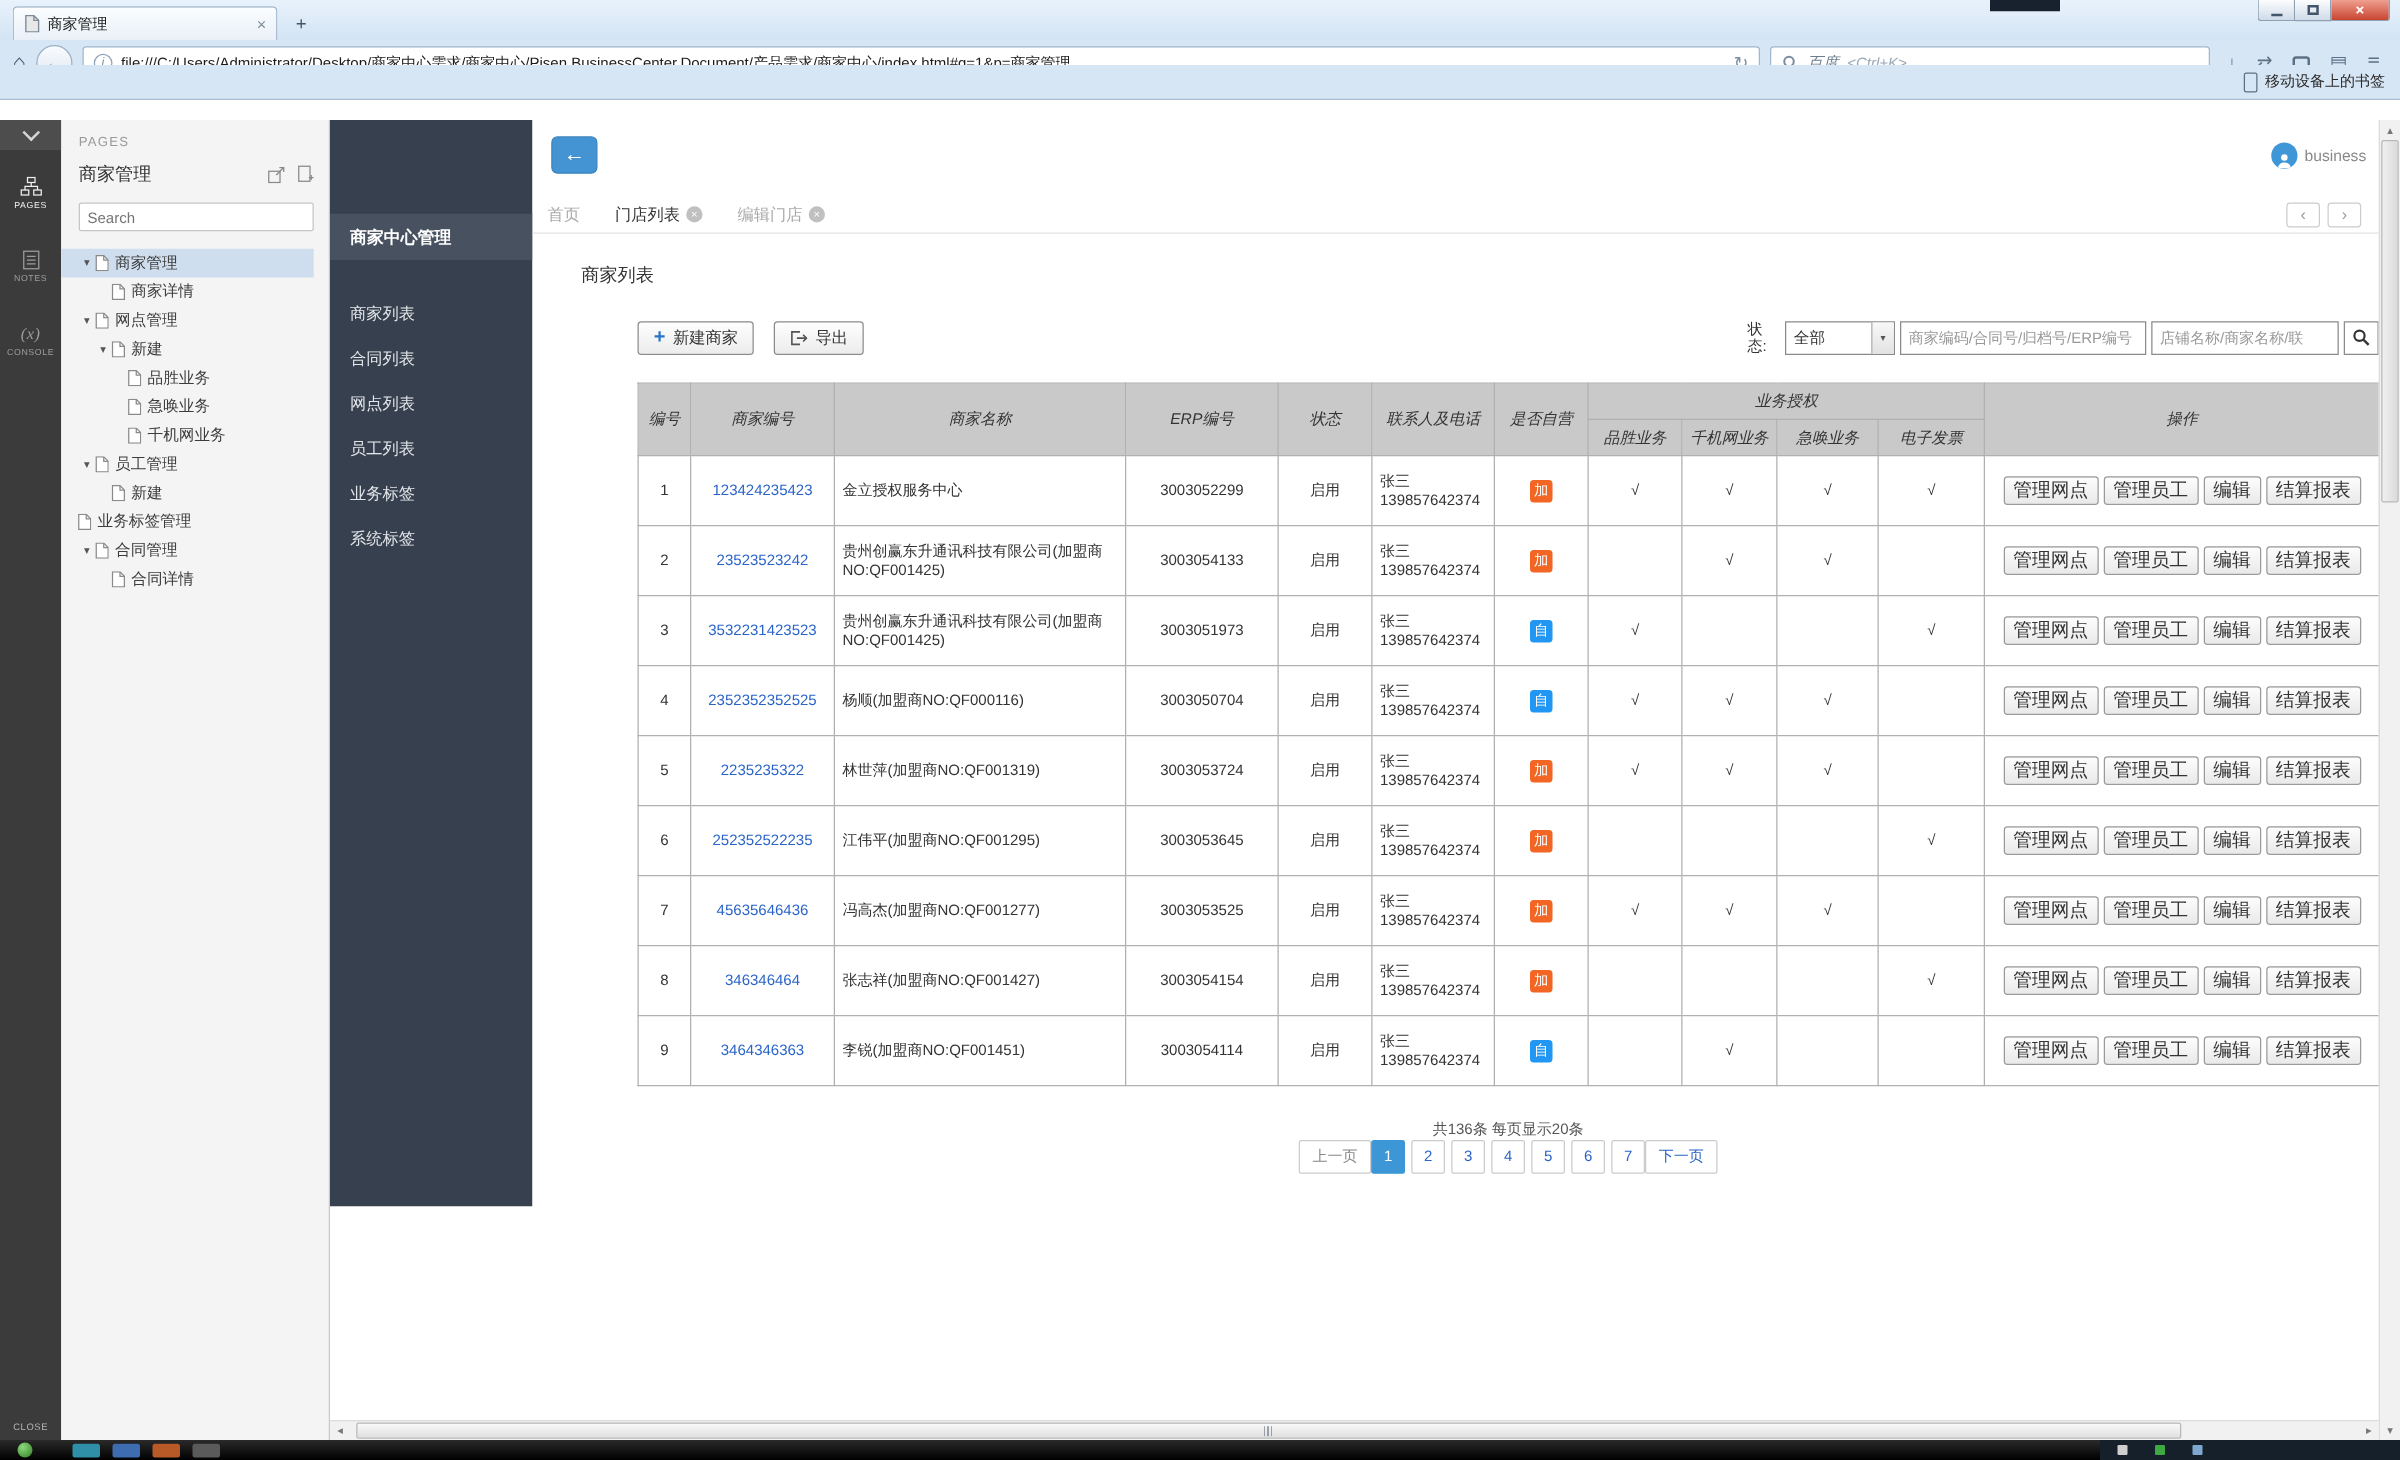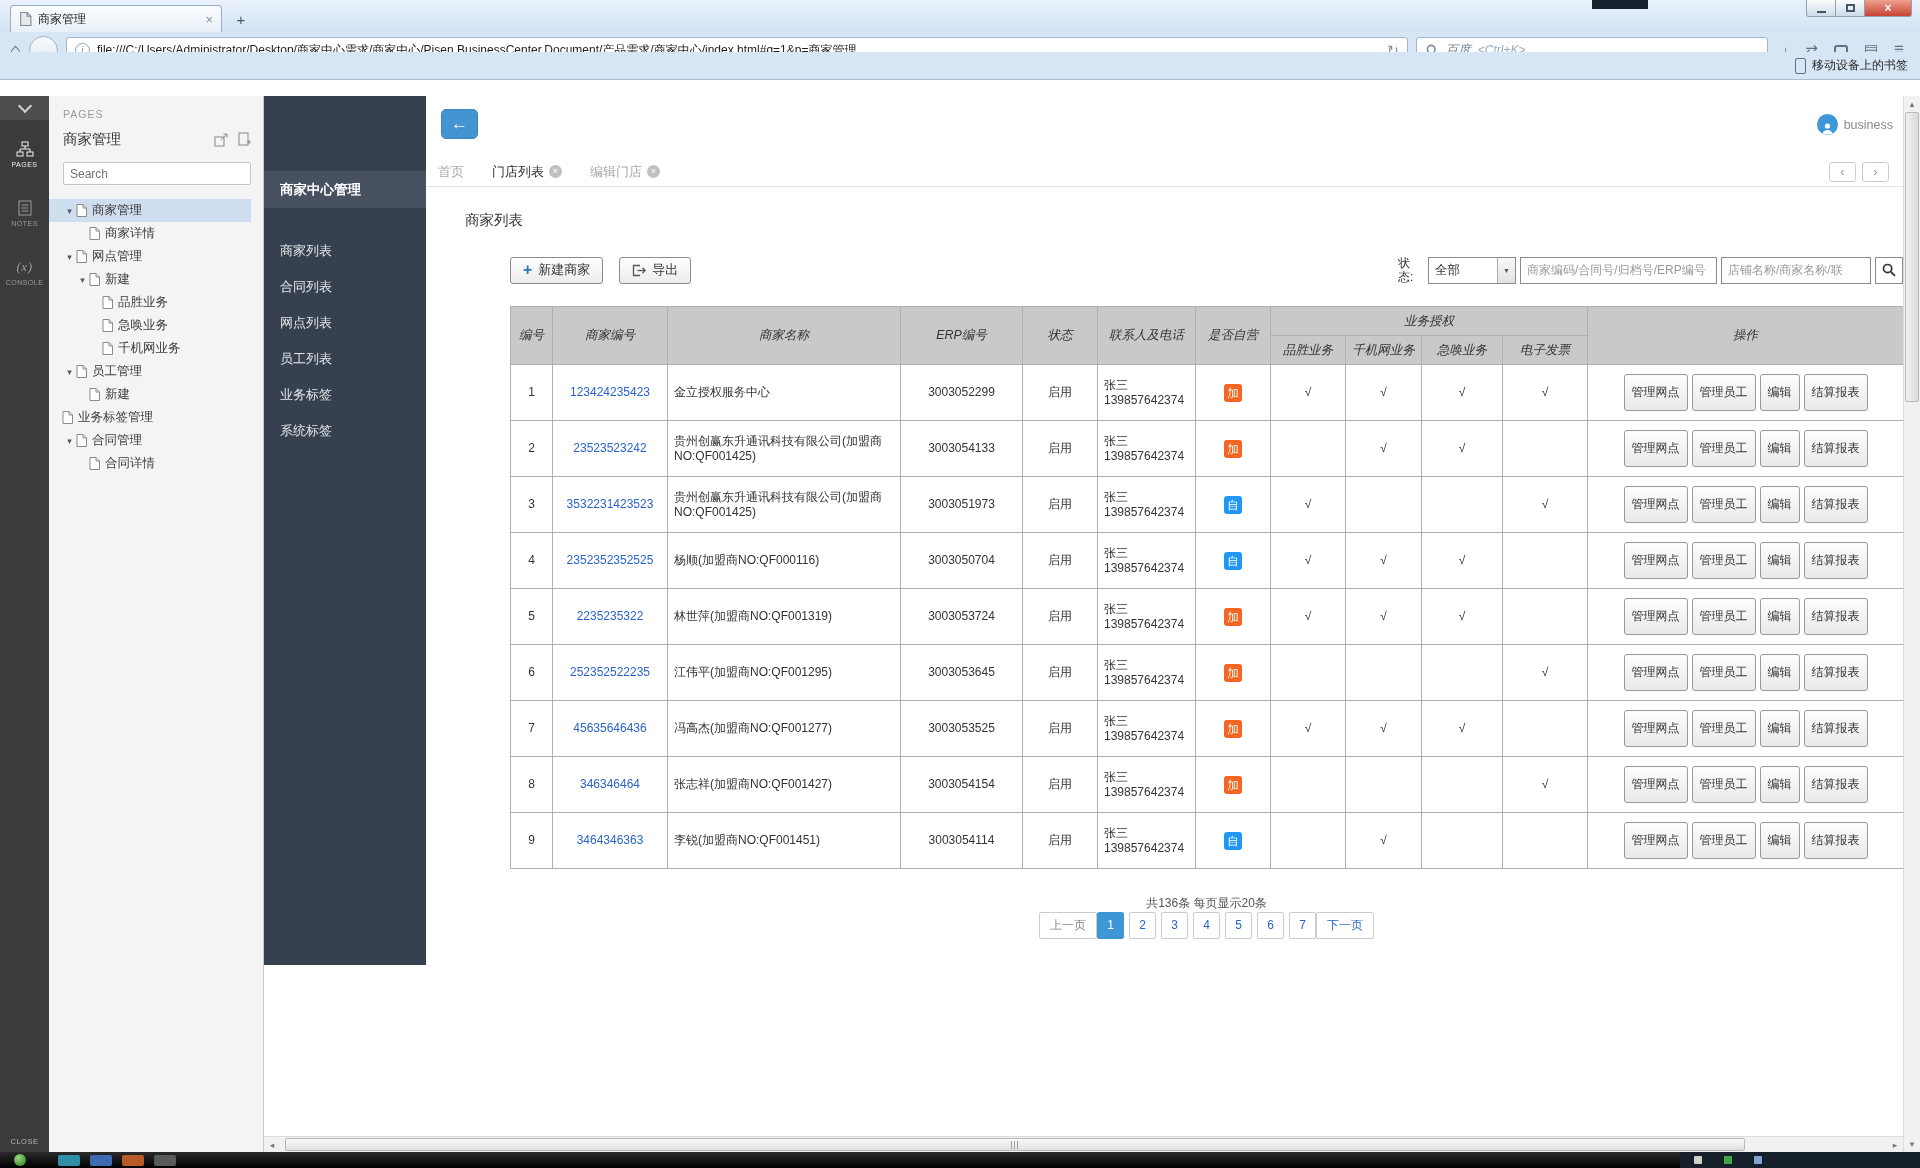--- a/index.html
+++ b/index.html
@@ -99,21 +99,21 @@
   .search-btn{width:28px;height:27px;border:1px solid #8b8b8b;background:#fff;display:flex;align-items:center;justify-content:center;box-sizing:border-box;cursor:pointer;}
 
   .merchant-table{margin:22px 0 0 84px;border-collapse:collapse;table-layout:fixed;width:1393px;font-size:12px;color:#333;}
   .merchant-table th,.merchant-table td{border:1px solid #b0b0b0;}
   .merchant-table thead th{background:#c9c9c9;font-weight:normal;height:28px;padding:0 4px;font-size:12.5px;color:#333;font-style:italic;}
   .merchant-table tbody td{padding:4px 6px;height:47px;line-height:15px;background:#fff;vertical-align:middle;}
   .c{text-align:center;}
   .link{color:#2a64c8;text-decoration:none;cursor:pointer;}
   .badge{display:inline-block;width:18px;height:18px;line-height:18px;border-radius:3px;color:#fff;font-size:11.5px;text-align:center;}
   .actions{text-align:center;}
-  .act-btn{height:37px;padding:0 7px;margin:1px 2px;border:1px solid #9a9a9a;border-radius:3px;background:linear-gradient(#fdfdfd,#e9e9e9);font-size:12px;color:#333;cursor:pointer;white-space:nowrap;}
+  .act-btn{height:23px;padding:0 7px;margin:1px 2px;border:1px solid #9a9a9a;border-radius:3px;background:linear-gradient(#fdfdfd,#e9e9e9);font-size:15px;color:#333;cursor:pointer;white-space:nowrap;}
 
   .table-footer{width:1393px;margin:26px 14px 0 84px;display:flex;justify-content:space-between;align-items:center;font-size:12px;color:#555;flex-direction:column;}
   .pagination{display:flex;gap:0;align-items:center;justify-content:flex-end;}
   .pg-btn{height:25px;line-height:25px;text-align:center;border:1px solid #ccc;border-radius:2px;background:#fff;color:#888;font-size:12px;padding:0 10px;cursor:pointer;}
   .pg-btn.next{color:#2a64c8;}
   .pg-nums{display:flex;gap:5px;}
   .pg-num{width:25px;height:25px;line-height:25px;text-align:center;border:1px solid #ccc;border-radius:2px;background:#fff;color:#2a64c8;font-size:12px;cursor:pointer;}
   .pg-num.active{background:#3d97d6;border-color:#3d97d6;color:#fff;}
 
   

